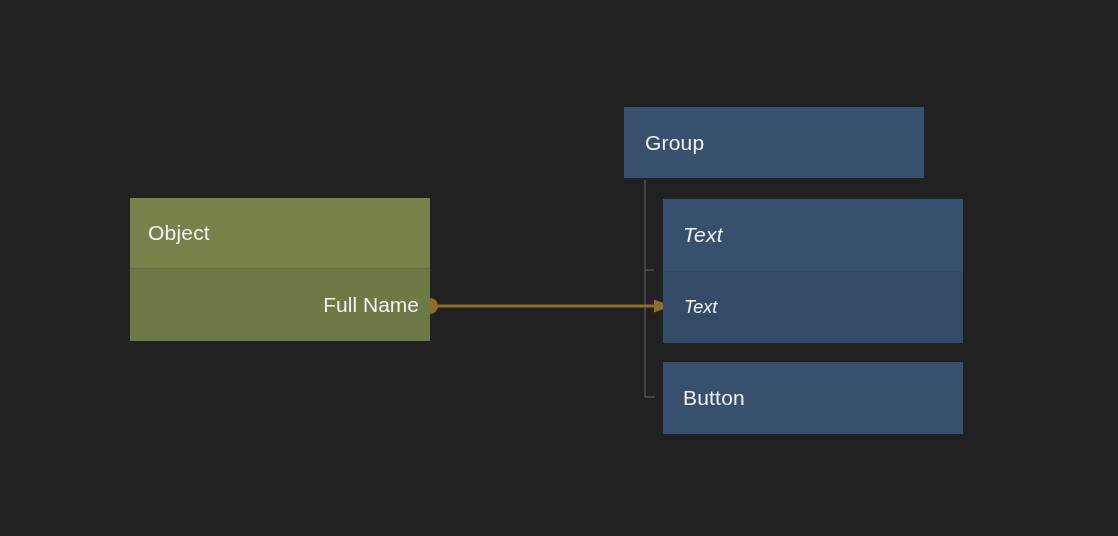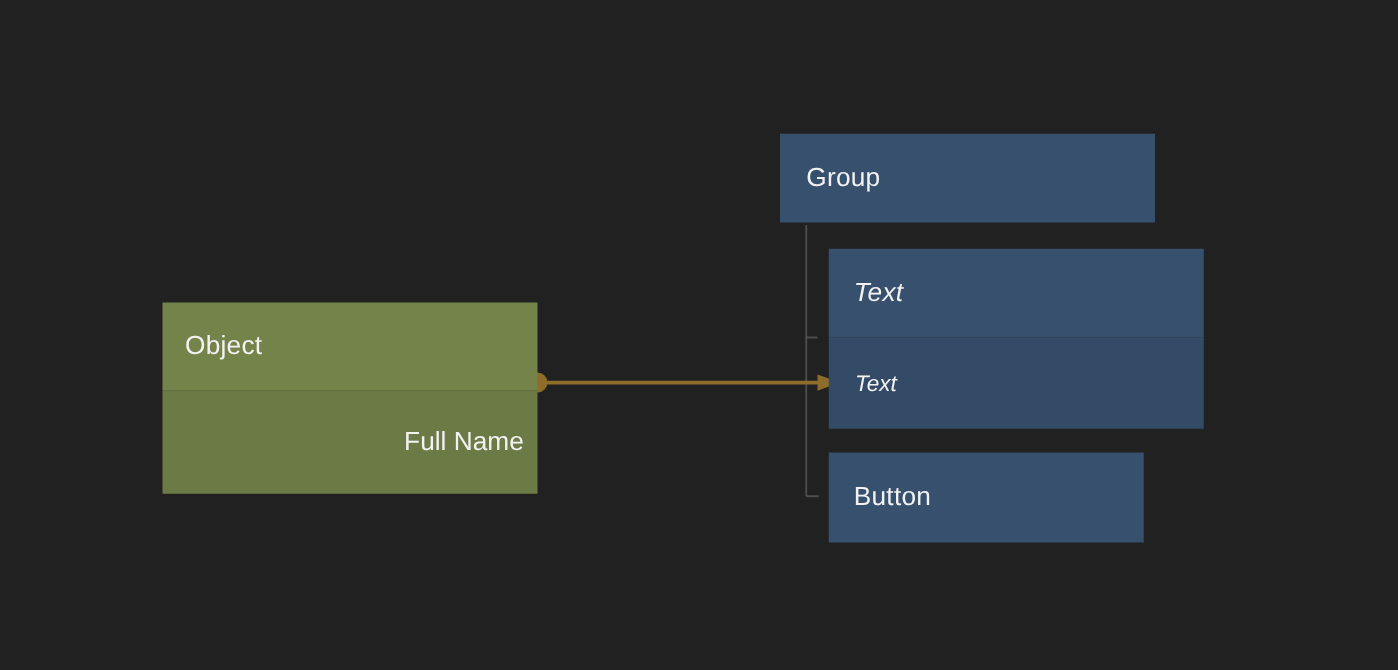--- a/index.html
+++ b/index.html
@@ -30,24 +30,23 @@
     display: flex;
     align-items: center;
   }
 
   
   .object-node { left: 130px; top: 198px; width: 300px; }
   .object-node .node-header {
     height: 70px;
     padding: 0 18px;
     background: var(--object-header, #73834a);
-    margin-top: 44px;
   }
   .object-node .field-row {
-    height: 83px;
+    height: 73px;
     padding: 0 11px 0 9px;
     justify-content: flex-end;
     font-size: 21px;
     background: var(--object-body, #6c7b45);
     border-top: 1px solid rgba(0,0,0,0.08);
   }
 
   
   .group-node { left: 624px; top: 107px; width: 300px; }
   .group-node .node-header {
@@ -66,21 +65,21 @@
   }
   .text-node .bound-row {
     height: 73px;
     padding: 0 21px;
     font-size: 18px;
     background: var(--blue-body, #334b67);
     border-top: 1px solid rgba(255,255,255,0.04);
   }
 
   
-  .button-node { left: 663px; top: 362px; width: 252px; }
+  .button-node { left: 663px; top: 362px; width: 300px; }
   .button-node .node-header {
     height: 72px;
     padding: 0 20px;
     background: var(--blue-header, #36506e);
   }
 </style>
 </head>
 <body>
 
 <div class="canvas">

